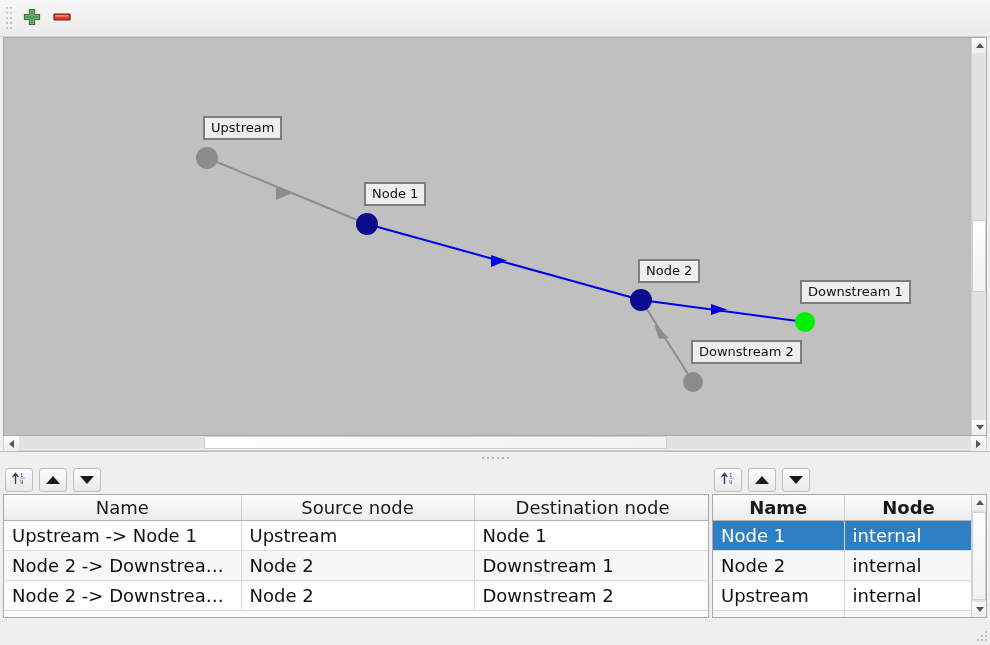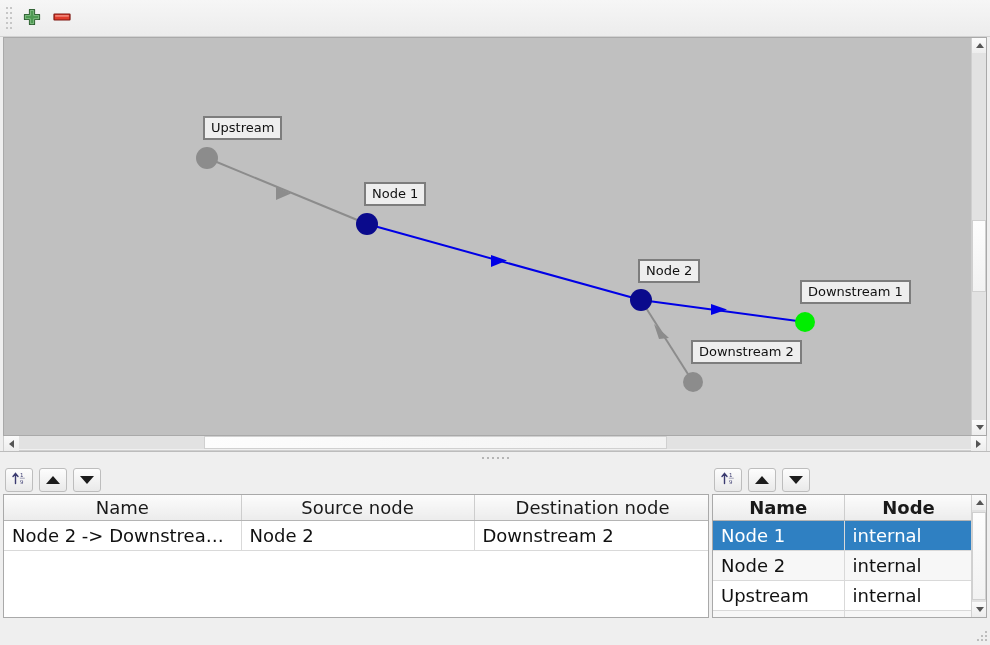--- a/index.html
+++ b/index.html
@@ -405,20 +405,30 @@
           </colgroup>
           <thead>
             <tr>
               <th>Name</th>
               <th>Source node</th>
               <th>Destination node</th>
             </tr>
           </thead>
           <tbody>
             <tr>
+              <td>Upstream -&gt; Node 1</td>
+              <td>Upstream</td>
+              <td>Node 1</td>
+            </tr>
+            <tr>
+              <td>Node 2 -&gt; Downstream 1</td>
+              <td>Node 2</td>
+              <td>Downstream 1</td>
+            </tr>
+            <tr>
               <td>Node 2 -&gt; Downstream 2</td>
               <td>Node 2</td>
               <td>Downstream 2</td>
             </tr>
 
           </tbody>
         </table>
       </div>
     </div>
 

